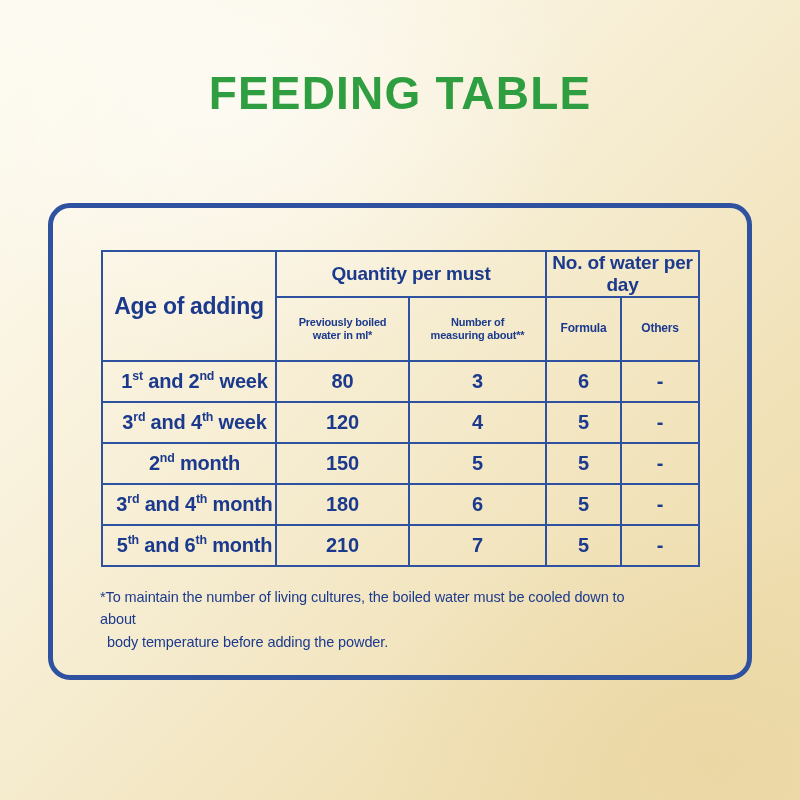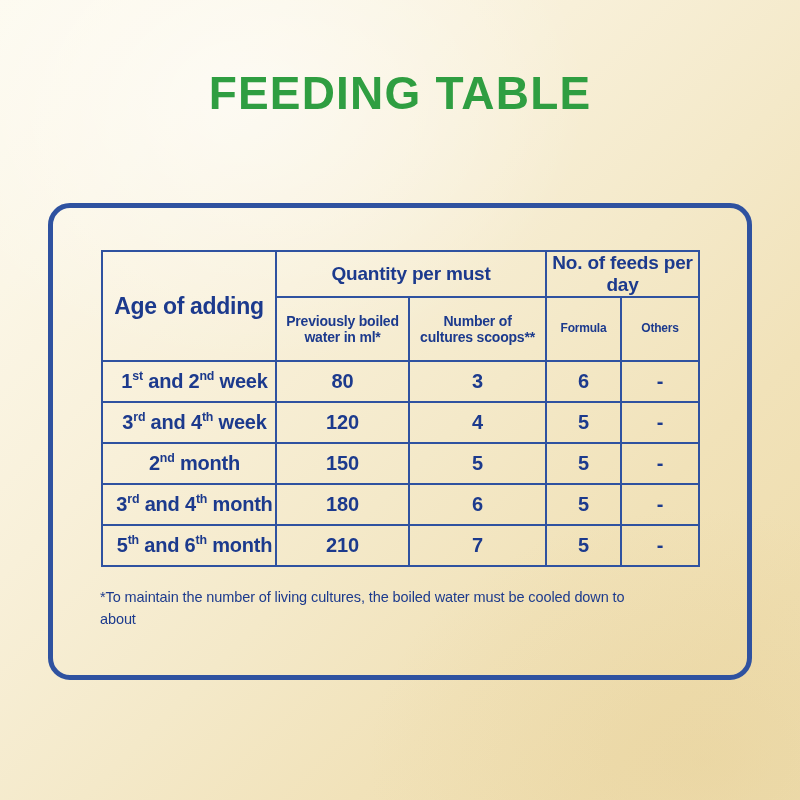--- a/index.html
+++ b/index.html
@@ -87,21 +87,21 @@
   }
 
   
   .hdr-group {
     height: 42px;
     font-size: 19px;
     letter-spacing: -0.2px;
   }
   .hdr-sub {
     height: 62px;
-    font-size: 14px;
+    font-size: 11px;
     line-height: 1.15;
     letter-spacing: -0.2px;
     padding: 0 3px;
   }
   .hdr-sub.small {
     font-size: 12px;
   }
   #age-header {
     font-size: 23px;
     letter-spacing: -0.3px;
@@ -165,30 +165,30 @@
     <col class="c-age">
     <col class="c-water">
     <col class="c-scoops">
     <col class="c-formula">
     <col class="c-others">
   </colgroup>
   <thead>
     <tr>
       <th rowspan="2" id="age-header">Age of adding</th>
       <th colspan="2" class="hdr-group">Quantity per must</th>
-      <th colspan="2" class="hdr-group">No. of feeds per day</th>
+      <th colspan="2" class="hdr-group">No. of water per day</th>
     </tr>
     <tr>
       <th class="hdr-sub">
         <span>Previously boiled</span><br>
         <span>water in ml*</span>
       </th>
       <th class="hdr-sub">
         <span>Number of</span><br>
-        <span>cultures scoops**</span>
+        <span>measuring about**</span>
       </th>
       <th class="hdr-sub small">Formula</th>
       <th class="hdr-sub small">Others</th>
     </tr>
   </thead>
   <tbody>
 
     <tr class="data-row">
       <td class="age-cell"><span>1</span><sup class="sup">st</sup><span> and </span><span>2</span><sup class="sup">nd</sup><span> week</span></td>
       <td>80</td>
@@ -227,13 +227,14 @@
       <td>7</td>
       <td>5</td>
       <td>-</td>
     </tr>
 
   </tbody>
 </table>
 
 <div id="footnote">
   <span>*To maintain the number of living cultures, the boiled water must be cooled down to about</span>
+  <span class="ln2">body temperature before adding the powder.</span>
 </div>
 
 </body></html>

